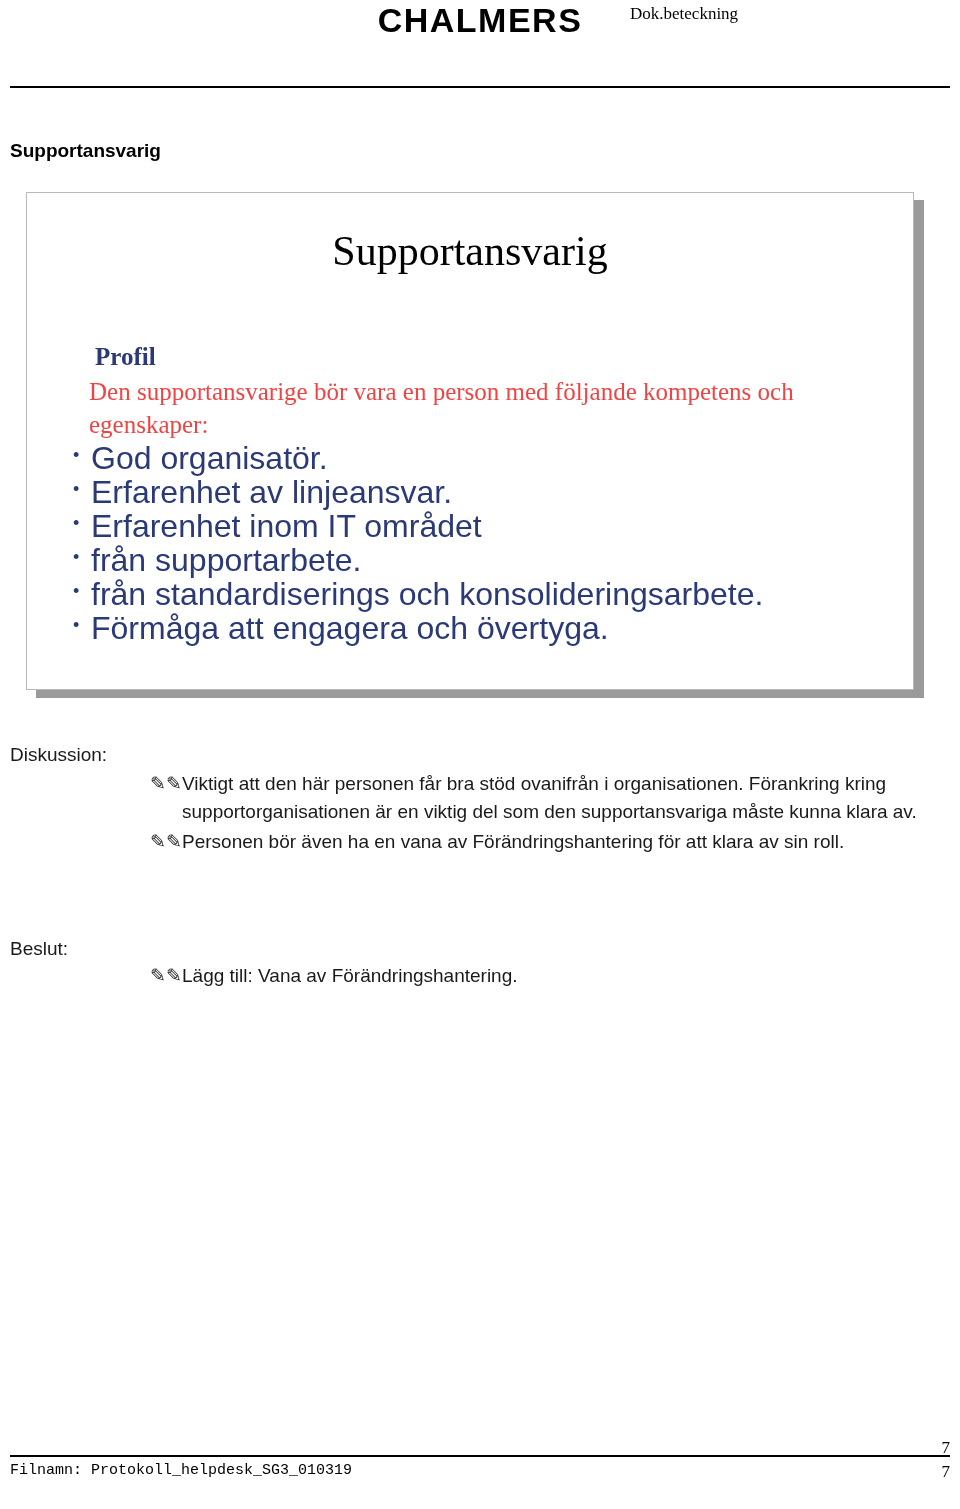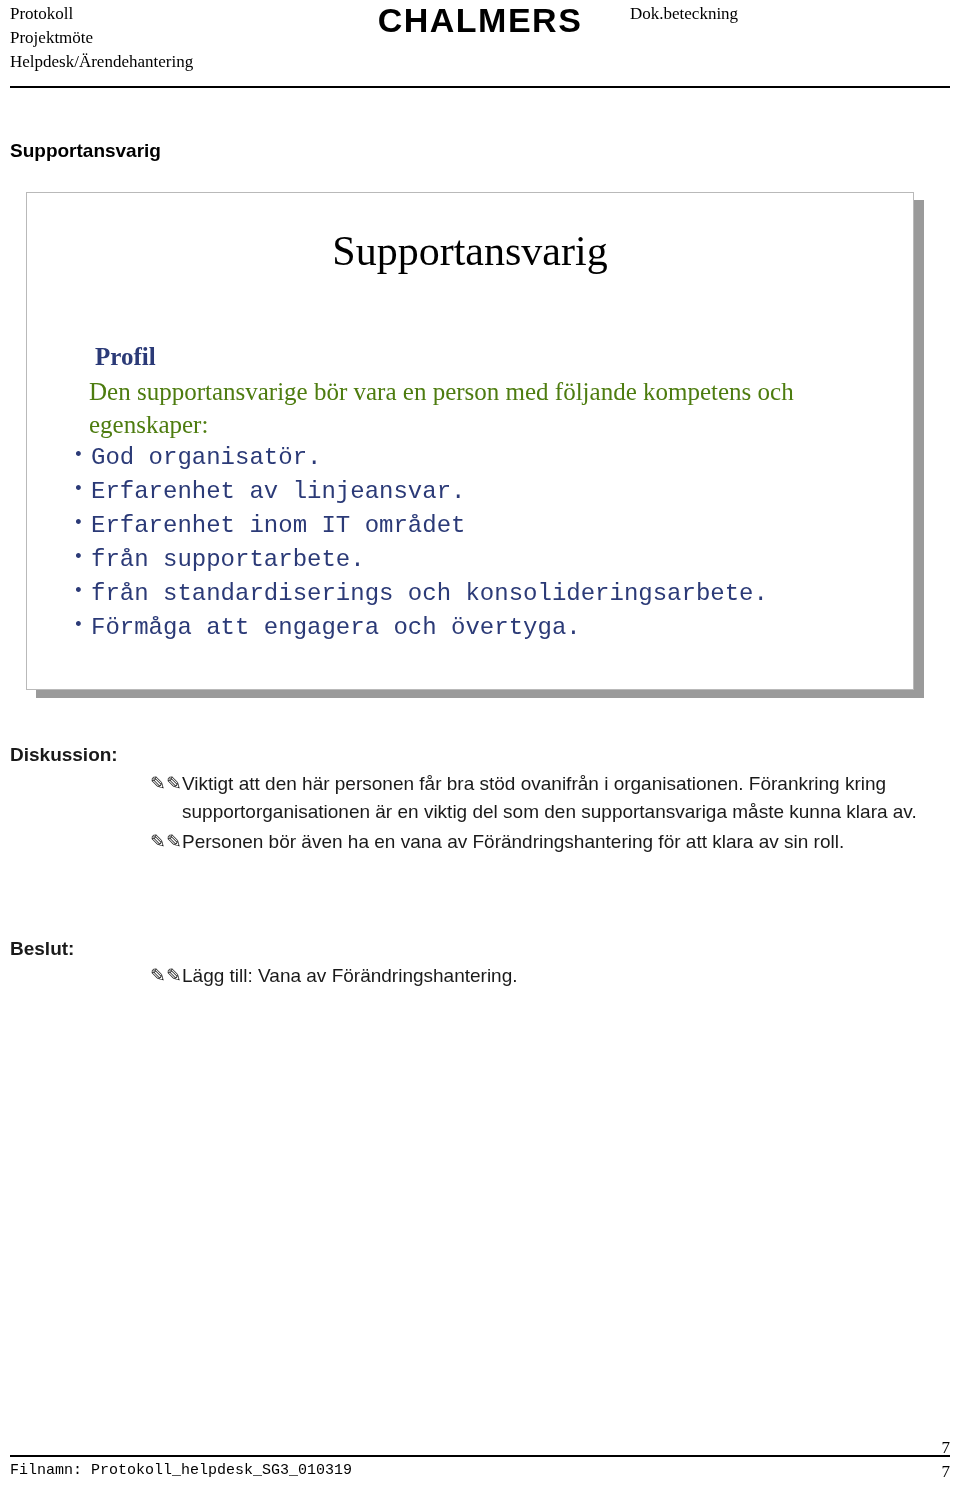--- a/index.html
+++ b/index.html
@@ -116,32 +116,32 @@
     font-family: "Liberation Serif", serif;
     font-weight: bold;
     font-size: 25px;
     color: #2b3a77;
     margin: 0 0 4px 28px;
   }
   .lead {
     font-family: "Liberation Serif", serif;
     font-size: 25px;
     line-height: 33px;
-    color: #4d7c0f;
+    color: #ef4444;
     margin: 0 0 0 22px;
     width: 740px;
   }
   ul.bl {
     list-style: none;
     margin: 0;
     padding: 0;
   }
   ul.bl li {
-    font-family: Liberation Mono, monospace;
-    font-size: 24px;
+    font-family: Liberation Sans, sans-serif;
+    font-size: 32px;
     line-height: 34px;
     color: #2b3a77;
     position: relative;
     padding-left: 24px;
   }
   ul.bl li::before {
     content: "\2022";
     position: absolute;
     left: 6px;
     top: -3px;
@@ -157,21 +157,20 @@
     position: absolute;
     left: 0;
     top: 730px;
     width: 960px;
   }
   .note-label {
     position: absolute;
     font-family: "Liberation Sans", sans-serif;
     font-size: 19px;
     color: #1a1a1a;
-    font-weight: bold;
   }
   .note-block {
     position: absolute;
     font-family: "Liberation Sans", sans-serif;
     font-size: 19px;
     line-height: 28px;
     color: #1a1a1a;
   }
   .note-item {
     position: relative;
@@ -214,25 +213,20 @@
     right: 10px;
     top: 1462px;
     font-family: "Liberation Serif", serif;
     font-size: 17px;
   }
 </style>
 </head>
 <body>
 
 <div class="header">
-  <div class="hdr-col-left">
-    <div class="hdr-line">Protokoll</div>
-    <div class="hdr-line">Projektmöte</div>
-    <div class="hdr-line">Helpdesk/Ärendehantering</div>
-  </div>
   <div class="hdr-col-center">
     <div class="chalmers-logo">CHALMERS</div>
   </div>
   <div class="hdr-col-right">
     <div class="hdr-line">Dok.beteckning</div>
   </div>
 </div>
 <div class="header-rule"></div>
 
 <div class="section-title">Supportansvarig</div>

